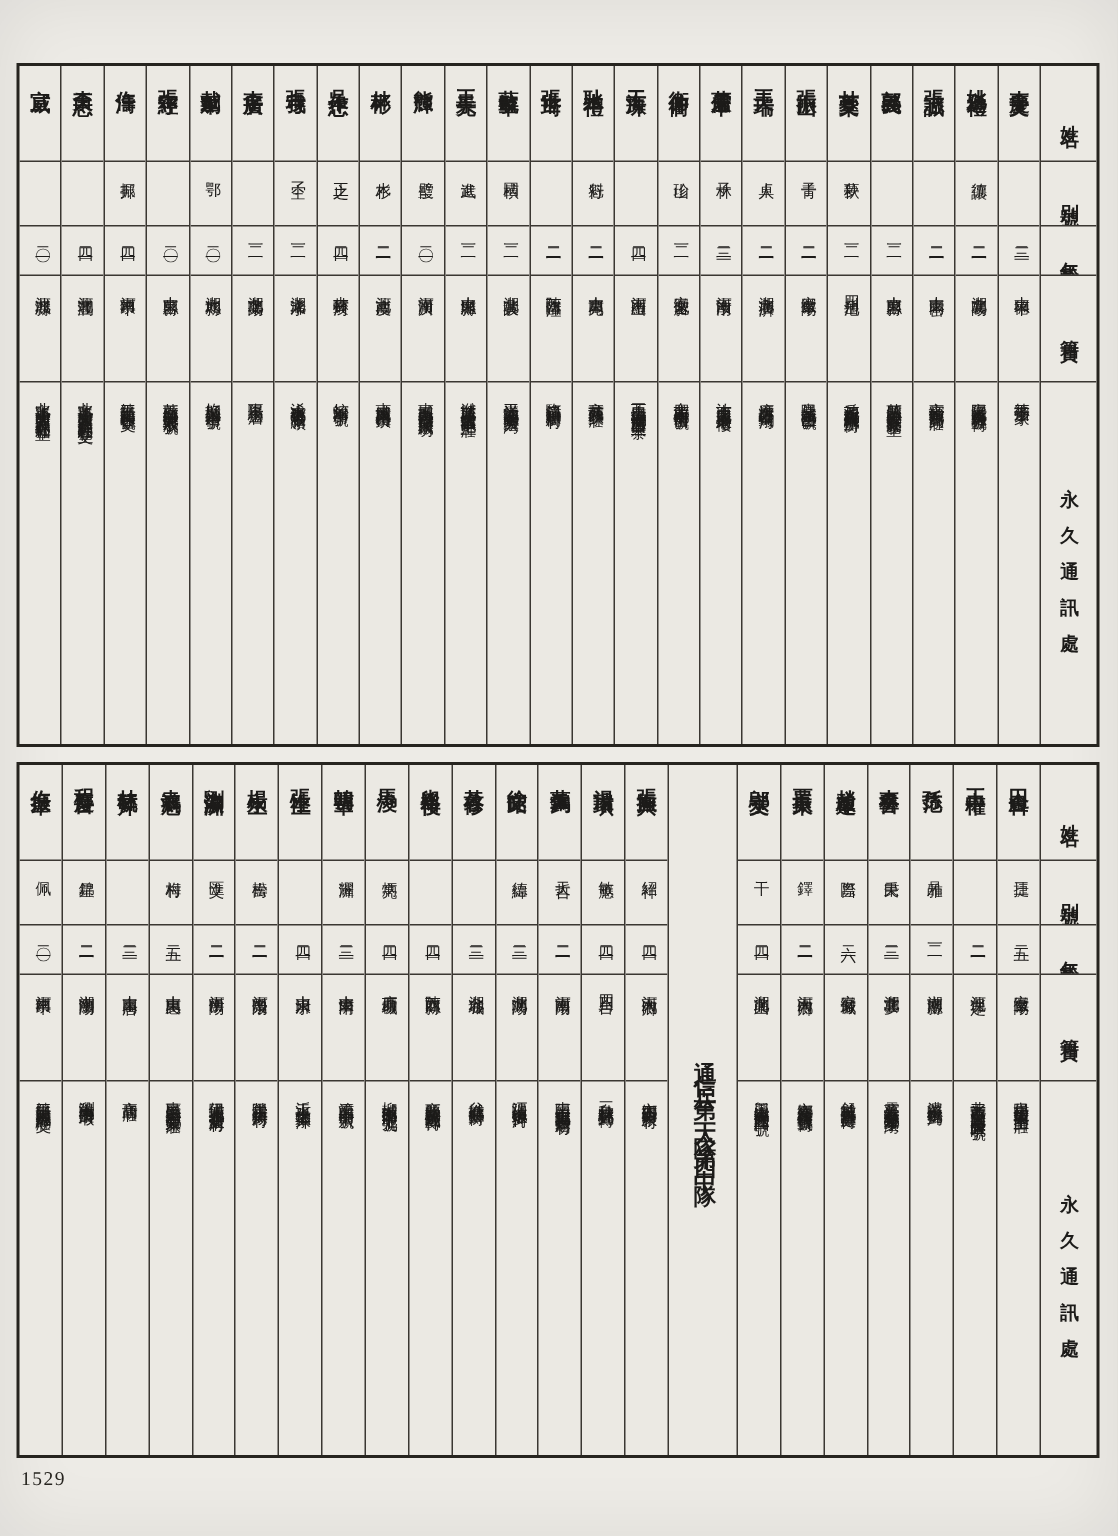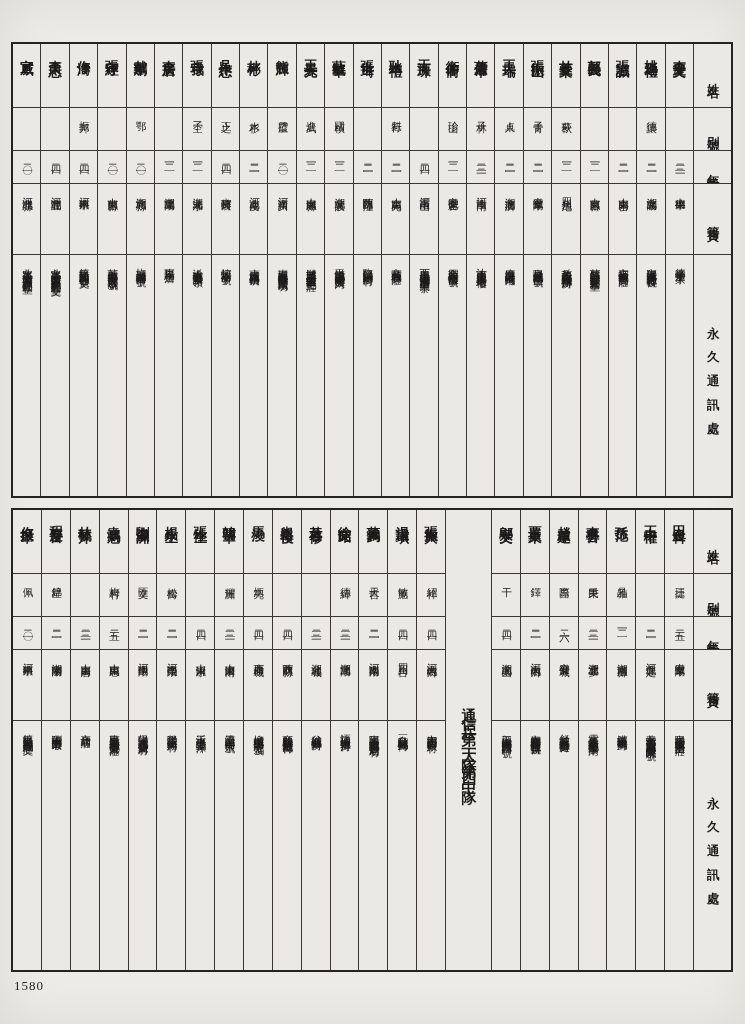--- a/index.html
+++ b/index.html
@@ -886,14 +886,14 @@
           <span class="vtext small">二〇</span>
         </div>
         <div class="cell cell-native">
           <span class="vtext small">河南鎮平</span>
         </div>
         <div class="cell cell-address">
           <span class="vtext small">鎮平新民鎮郝成厚綢莊交</span>
         </div>
       </div>
     </div>
-  <div class="page-number">1580</div>
+  <div class="page-number">1529</div>
 </div>
 
 </body></html>

